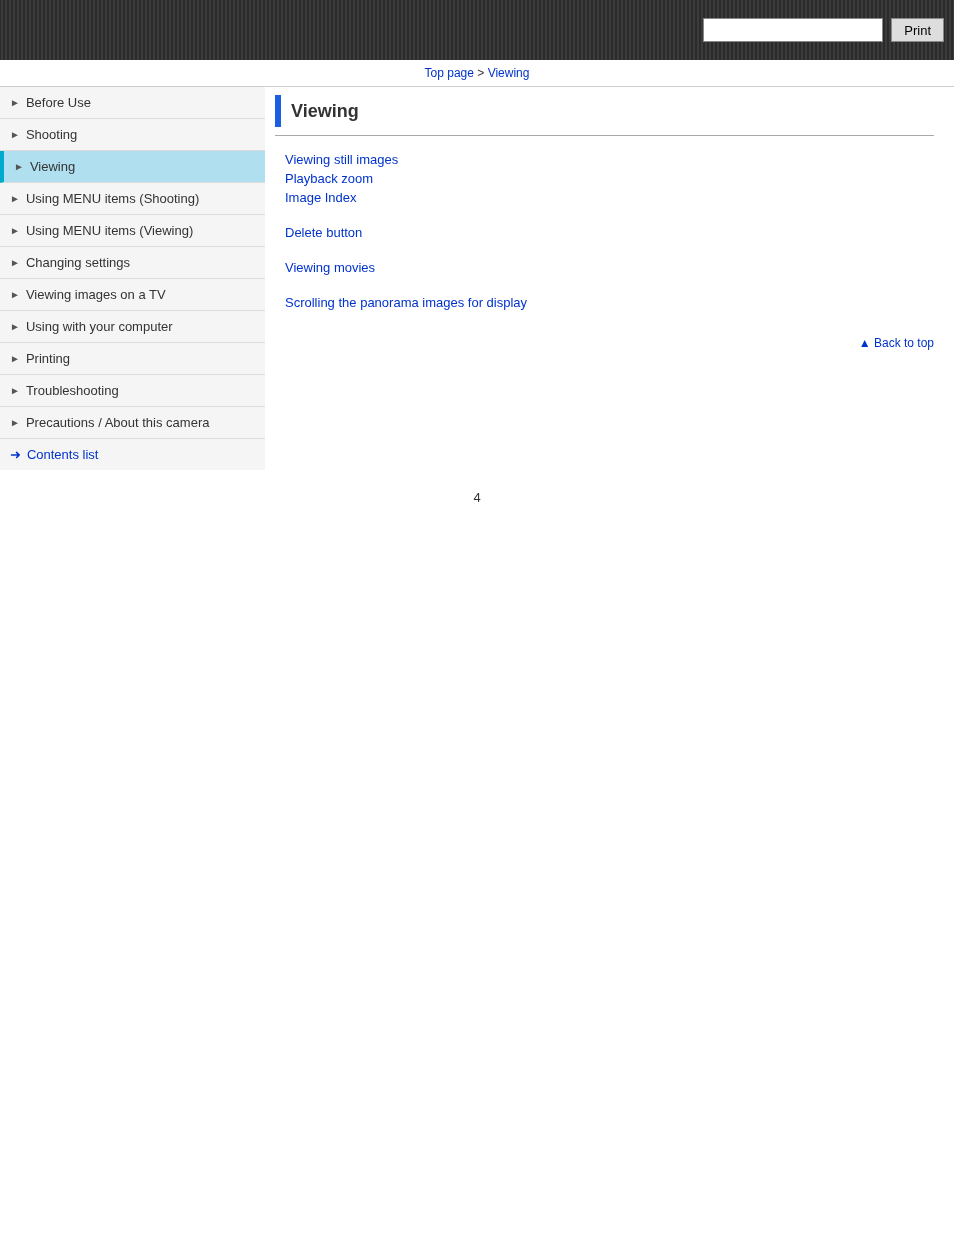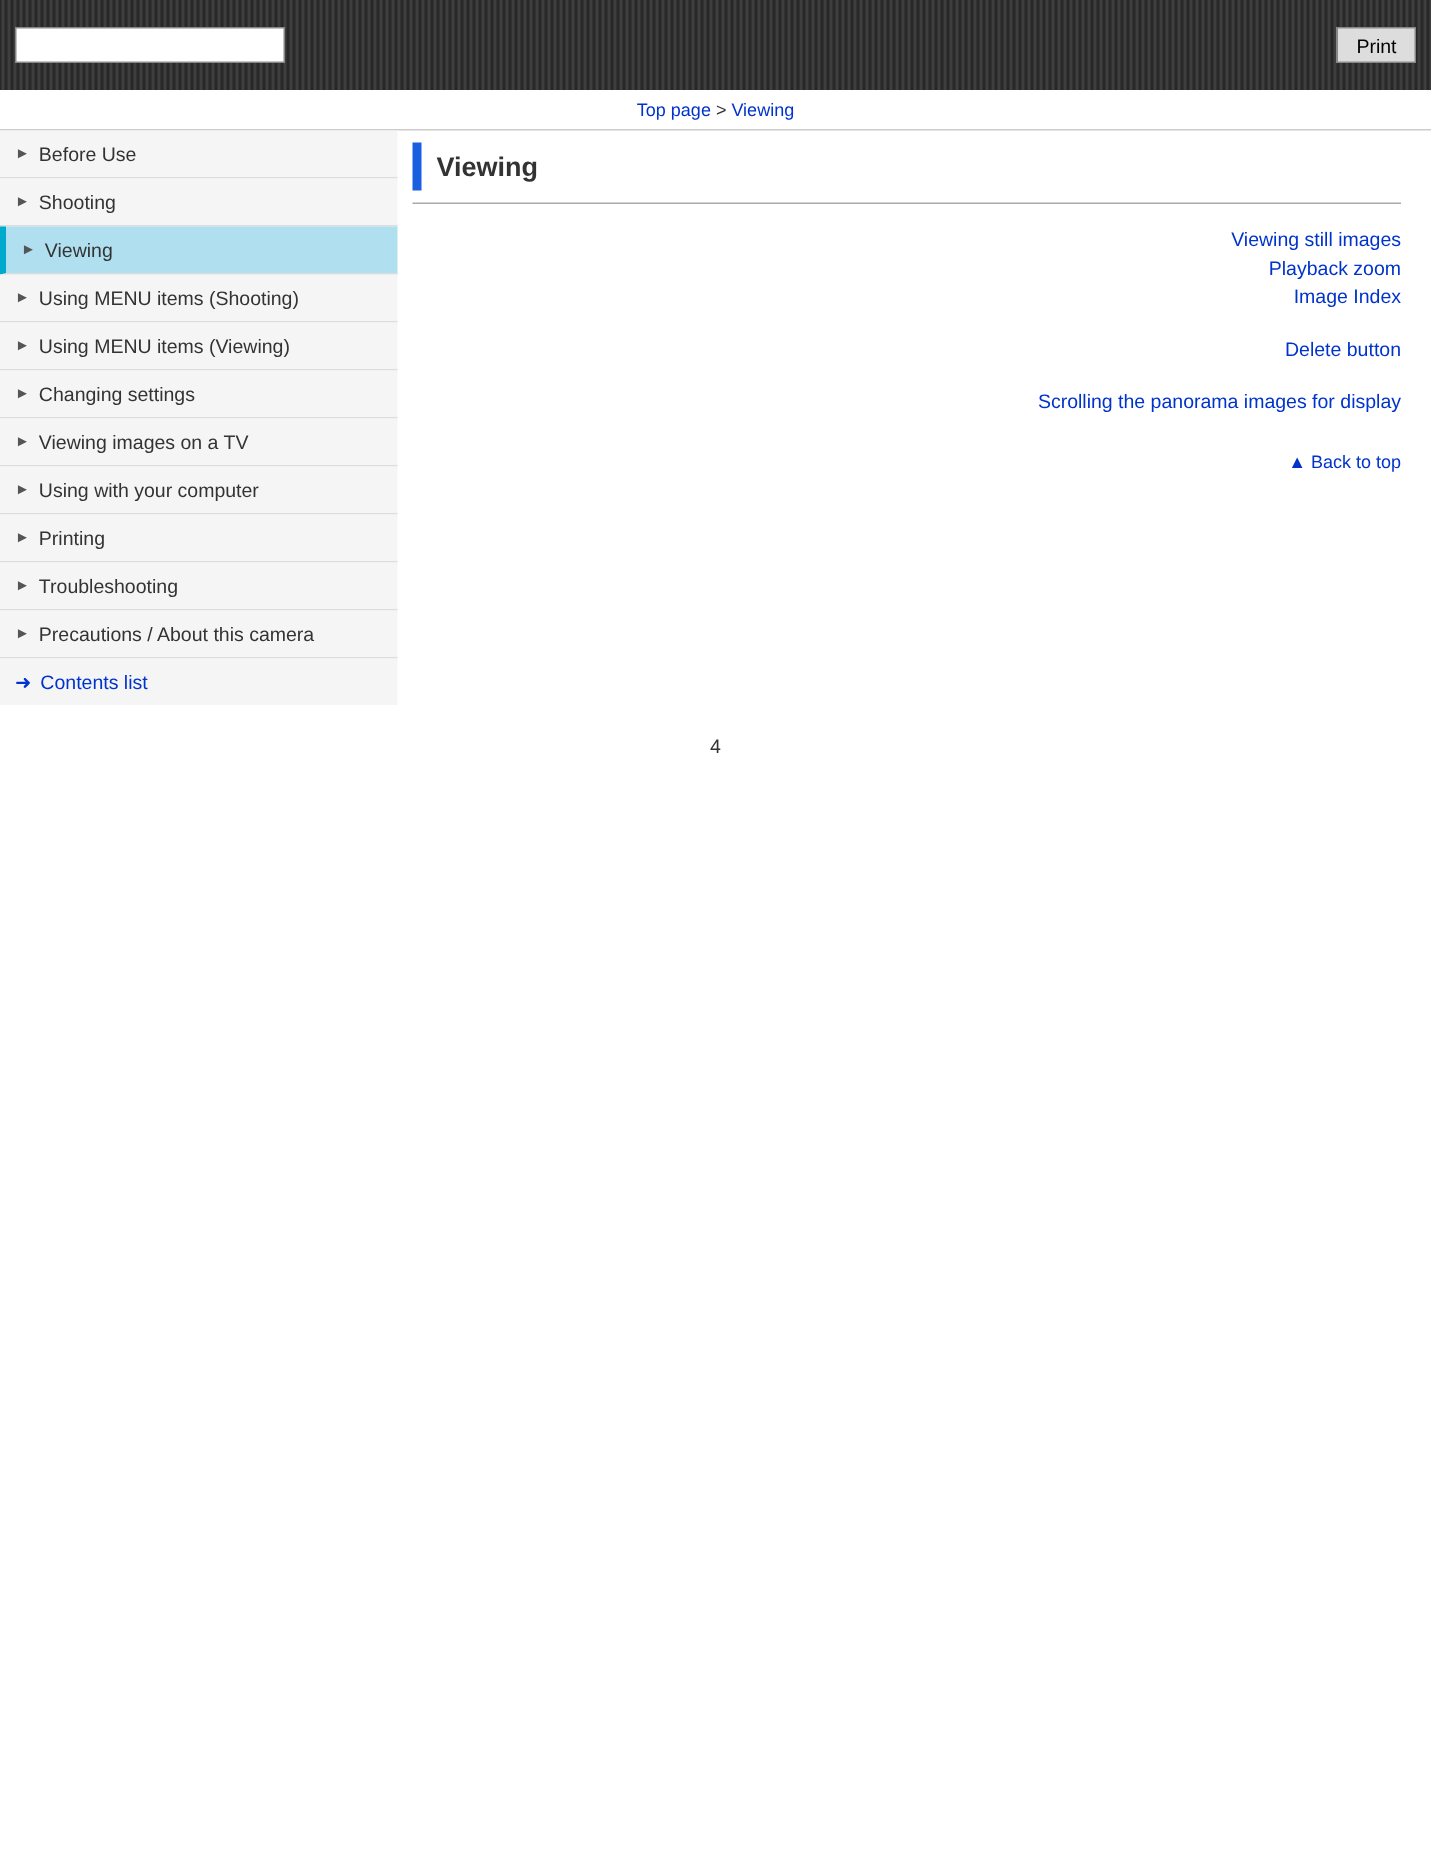--- a/index.html
+++ b/index.html
@@ -4,21 +4,21 @@
   <style>
     * { margin: 0; padding: 0; box-sizing: border-box; }
     body { font-family: Arial, sans-serif; font-size: 13px; background: #fff; color: #333; width: 954px; min-height: 1235px; }
 
     
     .header {
       background: repeating-linear-gradient(90deg, #222 0px, #444 2px, #222 4px);
       height: 60px;
       display: flex;
       align-items: center;
-      justify-content: space-between;
+      justify-content: flex-end;
       padding: 0 10px;
       gap: 8px;
     }
     .header-search {
       width: 180px;
       height: 24px;
       background: #fff;
       border: 1px solid #888;
     }
     .header-print-btn {
@@ -106,21 +106,20 @@
     .page-title {
       font-size: 18px;
       font-weight: bold;
       color: #333;
     }
 
     
     .links-section {
       margin-bottom: 20px;
       padding-left: 10px;
-      text-align: right;
     }
     .links-section a {
       display: block;
       color: #0033cc;
       text-decoration: none;
       font-size: 13px;
       margin-bottom: 4px;
     }
 
     
@@ -230,20 +229,23 @@
     <div id="link-groups-container">
         <div class="links-section">
           <a href="#">Viewing still images</a>
           <a href="#">Playback zoom</a>
           <a href="#">Image Index</a>
         </div>
         <div class="links-section">
           <a href="#">Delete button</a>
         </div>
         <div class="links-section">
+          <a href="#">Viewing movies</a>
+        </div>
+        <div class="links-section">
           <a href="#">Scrolling the panorama images for display</a>
         </div>
       </div>
 
     <div class="back-to-top">▲ Back to top</div>
 
 
   </div>
 </div>
 

